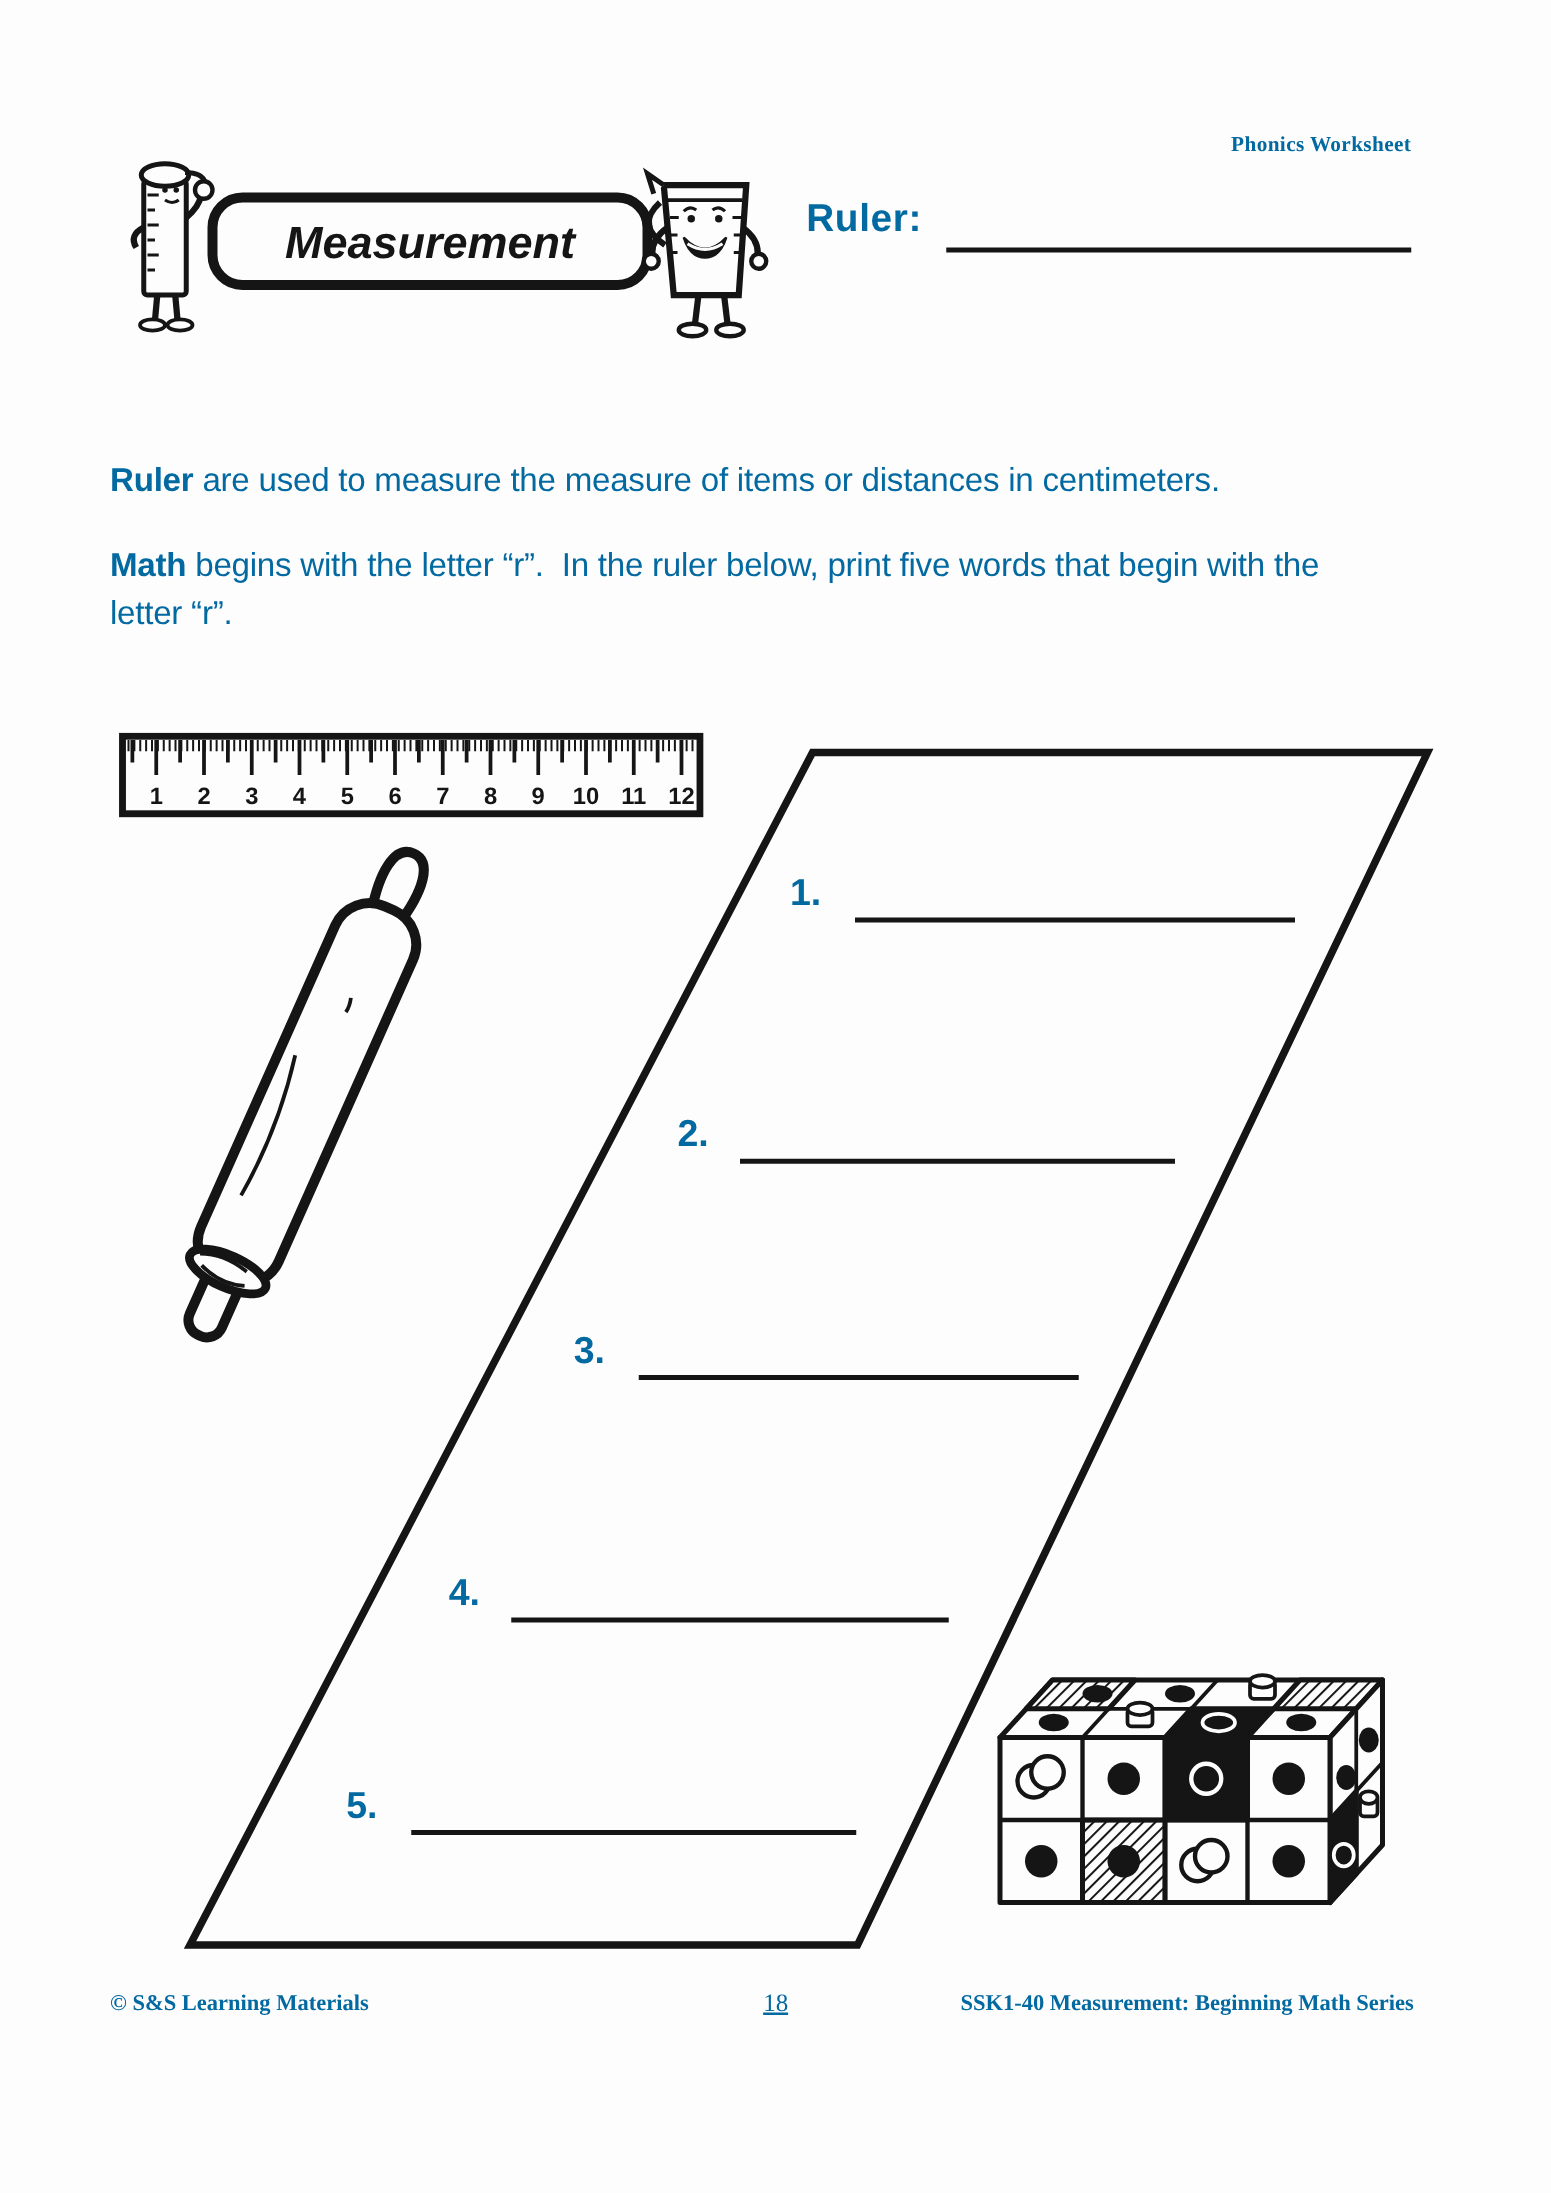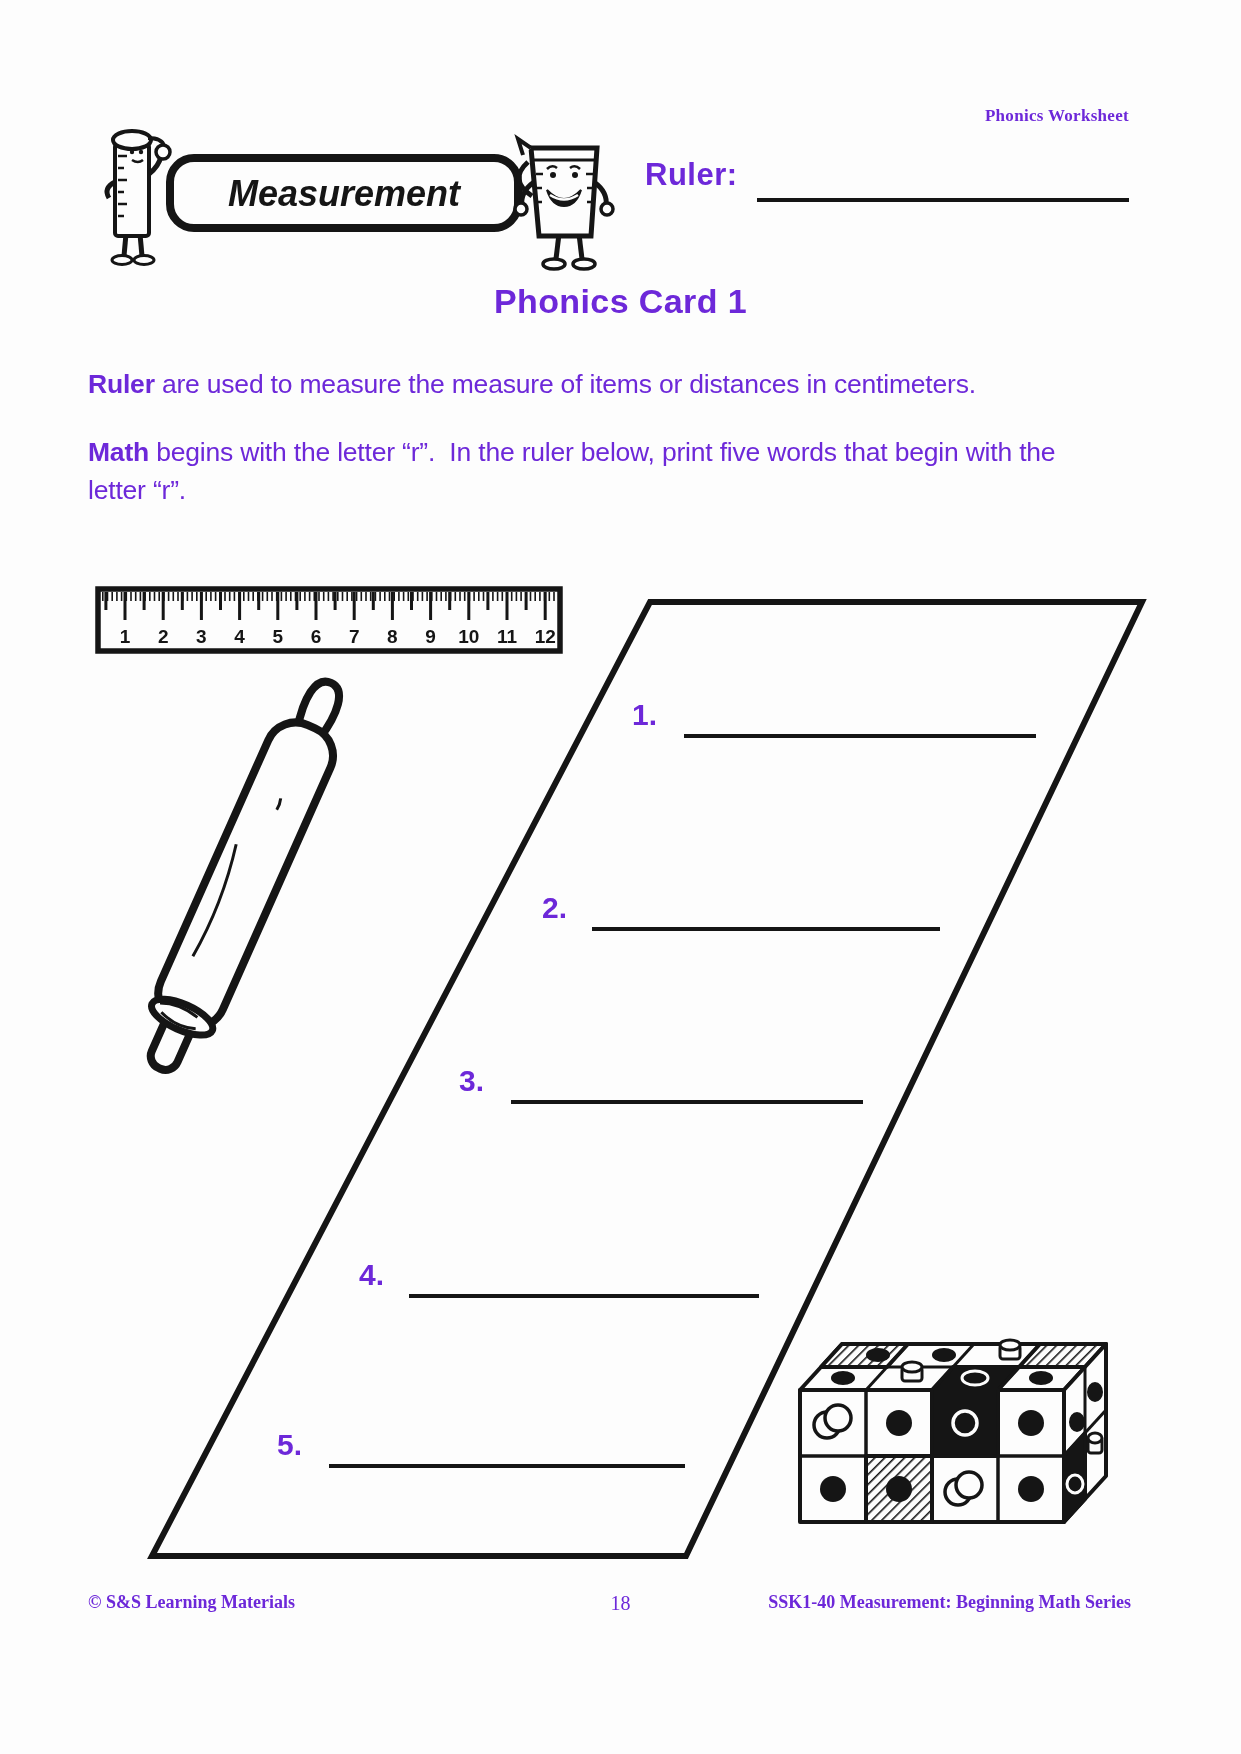--- a/index.html
+++ b/index.html
@@ -1,35 +1,35 @@
 <!DOCTYPE html>
 <html><head>
 <meta charset="utf-8">
 <style>
   html,body{margin:0;padding:0;background:#e8e8e8;}
   .page{
     position:relative; width:1241px; height:1754px; margin:0 auto;
-    background:#fdfdfd; color:#6d28d9;
+    background:#fdfdfd; color:#0369a1;
     font-family:"Liberation Sans", sans-serif; overflow:hidden;
   }
   .abs{position:absolute;}
   .serif{font-family:"Liberation Serif", serif;}
   .corner-label{top:106px; right:112px; font-size:17px; font-weight:700; letter-spacing:0.3px;}
   .name-label{left:645px; top:157px; font-size:31px; font-weight:700; letter-spacing:0.5px;}
   .name-line{left:757px; top:198px; width:372px; height:4px; background:#151515;}
   .page-title{left:0; top:282px; width:100%; text-align:center; font-size:34px; font-weight:700; letter-spacing:0.4px;}
   .para{left:88px; width:1015px; font-size:26.5px; line-height:38px; letter-spacing:-0.2px;}
   .para b{font-weight:700;}
   .p1{top:338px;}
   .p2{top:406px;}
   .ans-num{font-size:30px; font-weight:700;}
   .ans-line{height:4px; background:#151515;}
   .footer{top:1592px; font-size:18px; font-weight:700;}
   .footer-left{left:88px;}
-  .footer-center{left:0; width:100%; text-align:center; font-weight:400; font-size:20px;}
+  .footer-center{left:0; width:100%; text-align:center; font-weight:400; font-size:20px;text-decoration:underline;}
   .footer-right{right:110px;}
   svg{display:block;}
 </style>
 </head>
 <body>
 
 <div class="page">
 
   <div class="abs serif corner-label">Phonics Worksheet</div>
 
@@ -84,21 +84,20 @@
       <path d="M452 70 q-14 10 -12 24" fill="none" stroke-width="5"></path>
       <circle cx="439" cy="97" r="6" stroke-width="3.5"></circle>
       <path d="M512 70 q14 10 12 24" fill="none" stroke-width="5"></path>
       <circle cx="525" cy="97" r="6" stroke-width="3.5"></circle>
     </g>
   </svg>
 
   <div class="abs name-label">Ruler:</div>
   <div class="abs name-line"></div>
 
-  <div class="abs page-title">Phonics Card 1</div>
 
   <p class="abs para p1"><b>Ruler</b><span> are used to measure the measure of items or distances in centimeters.</span></p>
   <p class="abs para p2"><b>Math</b><span> begins with the letter “r”.&nbsp; In the ruler below, print five words that begin with the letter “r”.</span></p>
 
   <svg class="abs" style="left:95px; top:586px;" width="468" height="70" viewBox="0 0 468 70">
     <rect x="3" y="3" width="462" height="62" fill="#fdfdfd" stroke="#151515" stroke-width="5.5"></rect>
     <line x1="7" y1="10.5" x2="461" y2="10.5" stroke="#151515" stroke-width="9" stroke-dasharray="1.6 3.1"></line>
     <line x1="28.5" y1="20" x2="462" y2="20" stroke="#151515" stroke-width="28" stroke-dasharray="3 35.2"></line>
     <line x1="9.4" y1="15" x2="462" y2="15" stroke="#151515" stroke-width="18" stroke-dasharray="3 35.2"></line>
     <g font-family="Liberation Sans, sans-serif" font-size="19" font-weight="bold" fill="#151515" text-anchor="middle">

